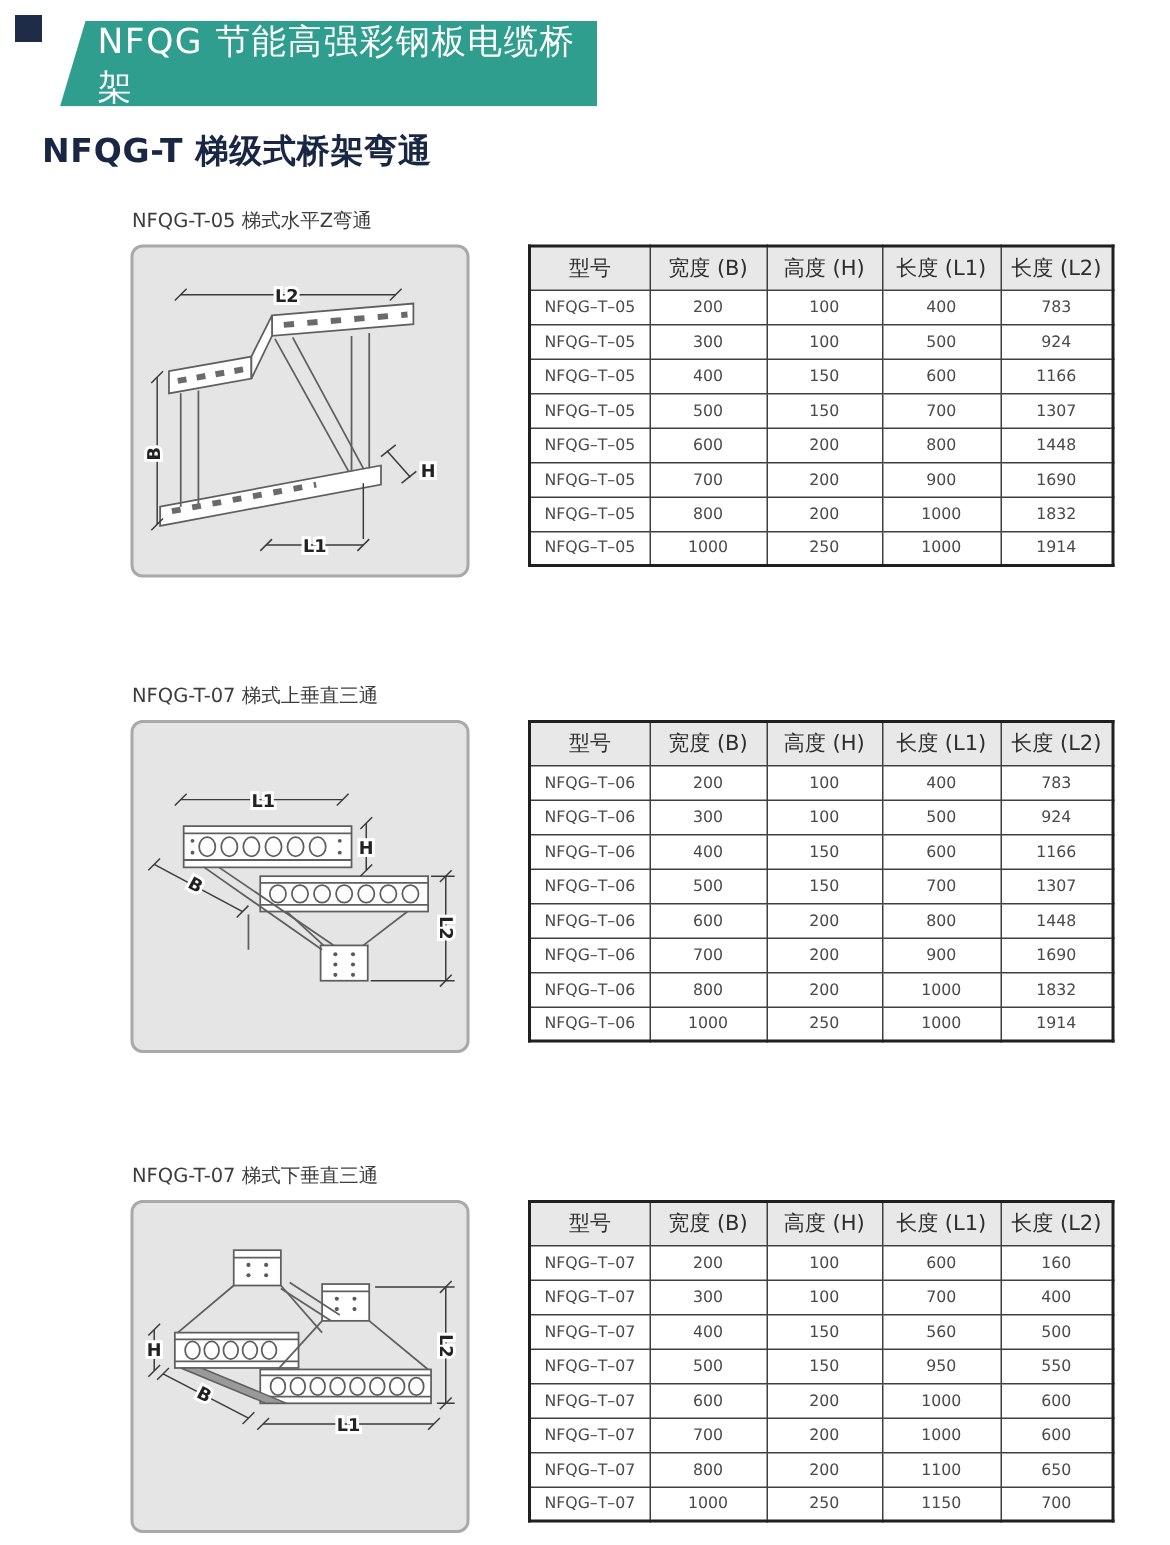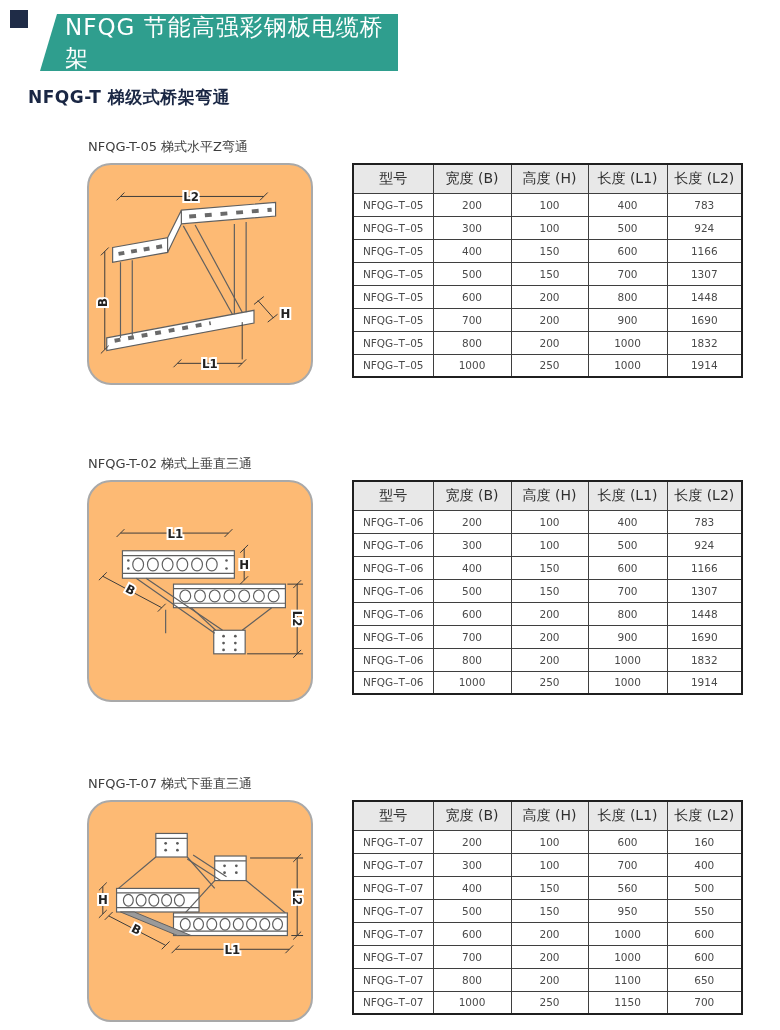--- a/index.html
+++ b/index.html
@@ -12,27 +12,27 @@
   .corner-square{ position:absolute; left:10px; top:10px; width:18px; height:18px; background:#1f2c47; }
   .banner{
     position:absolute; left:40px; top:14px; width:358px; height:57px;
     background:#2f9e8e;
     clip-path:polygon(17px 0, 100% 0, 100% 100%, 0 100%);
     display:flex; align-items:center; padding-left:25px;
   }
   .banner-title{ color:#ffffff; font-size:23px; letter-spacing:1px; }
   .page-heading{
     position:absolute; left:28px; top:86px;
-    font-size:17px; font-weight:bold; color:#1a2744; letter-spacing:0.5px;
+    font-size:22px; font-weight:bold; color:#1a2744; letter-spacing:0.5px;
   }
   .section{ position:absolute; left:0; width:636px; height:255px; }
   .sec-label{ position:absolute; left:88px; top:0; font-size:13px; color:#3d3d3d; }
   .diagram-box{
     position:absolute; left:87px; top:25px; width:226px; height:222px;
-    border:2px solid #a9a9a9; border-radius:24px; background:#fdba74;
+    border:2px solid #a9a9a9; border-radius:8px; background:#e5e5e5;
     display:flex; align-items:center; justify-content:center;text-align:center;
   }
   table.spec-table{
     position:absolute; left:352px; top:25px; width:389px;
     border-collapse:collapse; border:2px solid #1f1f1f;
     table-layout:fixed;
   }
   table.spec-table th{
     background:#e8e8e8; font-size:14px; font-weight:normal; color:#2e2e2e;
     height:29px; border:1px solid #3f3f3f; text-align:center;
@@ -179,21 +179,21 @@
           <td>1000</td>
           <td>250</td>
           <td>1000</td>
           <td>1914</td>
         </tr>
       </tbody>
   </table>
 </div>
 
 <div class="section" style="top:455px">
-  <div class="sec-label">NFQG-T-02 梯式上垂直三通</div>
+  <div class="sec-label">NFQG-T-07 梯式上垂直三通</div>
 
   <div class="diagram-box">
     <svg width="218" height="214" viewBox="0 0 222 218">
 
       <rect class="d-fill" x="32" y="68" width="114" height="28"></rect>
       <line class="d-line" x1="32" y1="73" x2="146" y2="73"></line>
       <line class="d-line" x1="32" y1="91" x2="146" y2="91"></line>
       <ellipse class="d-fill" cx="48" cy="82" rx="5.5" ry="6.5"></ellipse>
       <ellipse class="d-fill" cx="63" cy="82" rx="5.5" ry="6.5"></ellipse>
       <ellipse class="d-fill" cx="78" cy="82" rx="5.5" ry="6.5"></ellipse>

